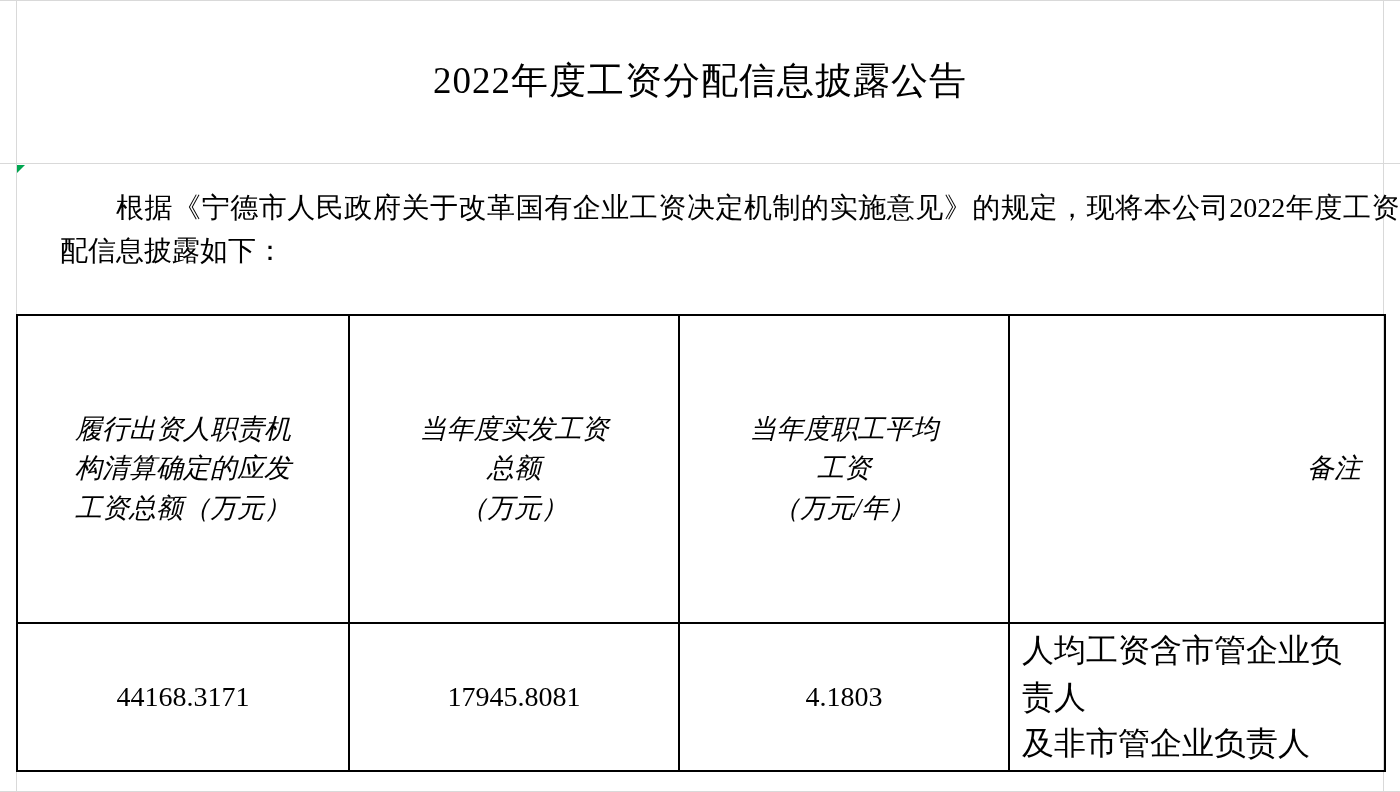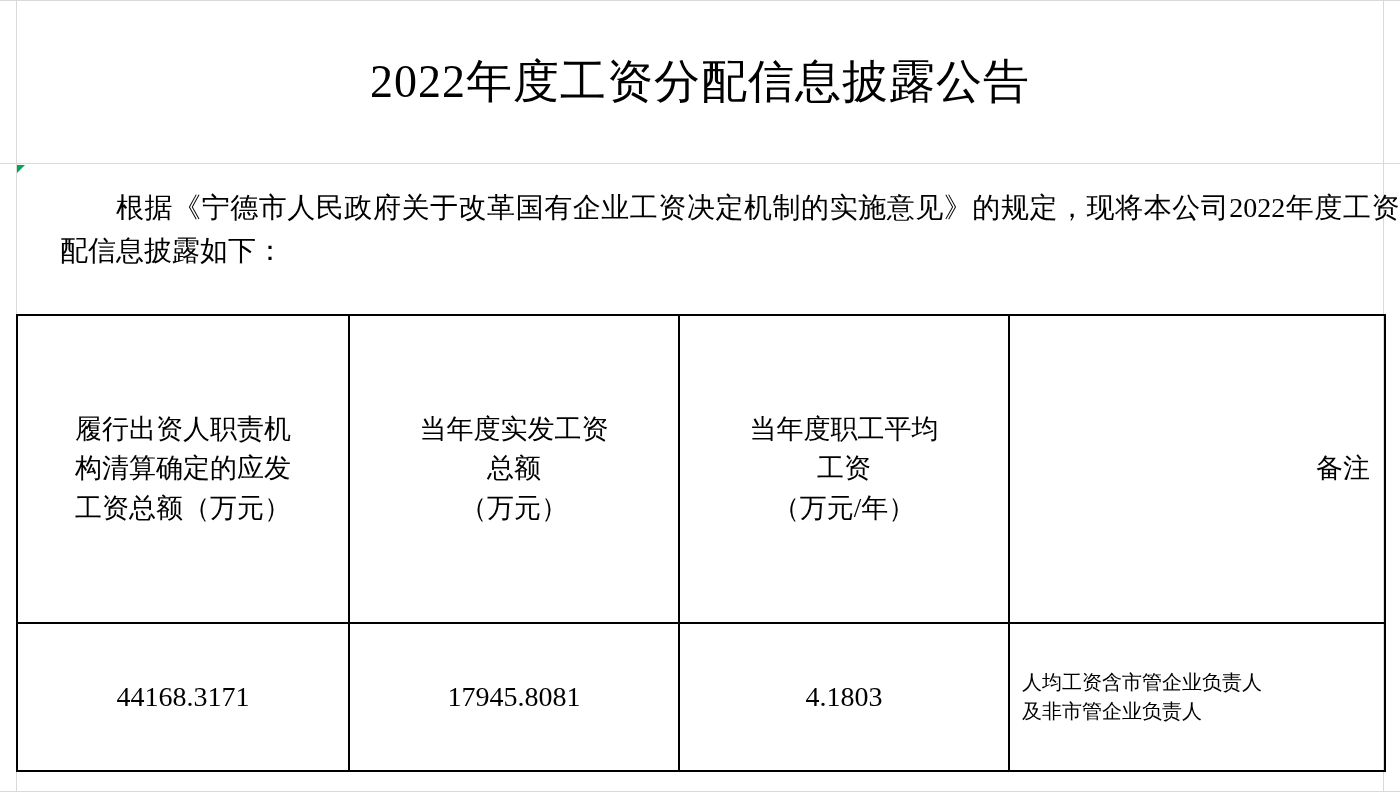--- a/index.html
+++ b/index.html
@@ -34,21 +34,21 @@
     position: absolute;
     left: 0;
     top: 0;
     width: 1400px;
     height: 163px;
     display: flex;
     align-items: center;
     justify-content: center;
   }
   .doc-title {
-    font-size: 46px;
+    font-size: 37px;
     letter-spacing: 1px;
     line-height: 1.2;
     white-space: nowrap;
   }
 
   .intro {
     position: absolute;
     left: 16px;
     top: 186px;
     width: 1368px;
@@ -86,32 +86,33 @@
     vertical-align: middle;
     font-weight: normal;
   }
   table.data th {
     height: 306px;
     font-size: 27px;
     line-height: 1.45;
     text-align: center;
   }
   table.data th .cell-inner {
-    padding: 0 14px;
+    padding: 0 23px;
+    font-style: italic;
   }
   table.data th.note-head .cell-inner {
     text-align: right;
   }
   table.data td {
     height: 146px;
     font-size: 28px;
     text-align: center;
   }
   table.data td.note-cell {
-    font-size: 20px;
+    font-size: 32px;
     text-align: left;
     line-height: 1.45;
   }
   table.data td.note-cell .cell-inner {
     padding: 0 12px;
   }
   .col-1 { width: 332px; }
   .col-2 { width: 330px; }
   .col-3 { width: 330px; }
   .col-4 { width: 376px; }

